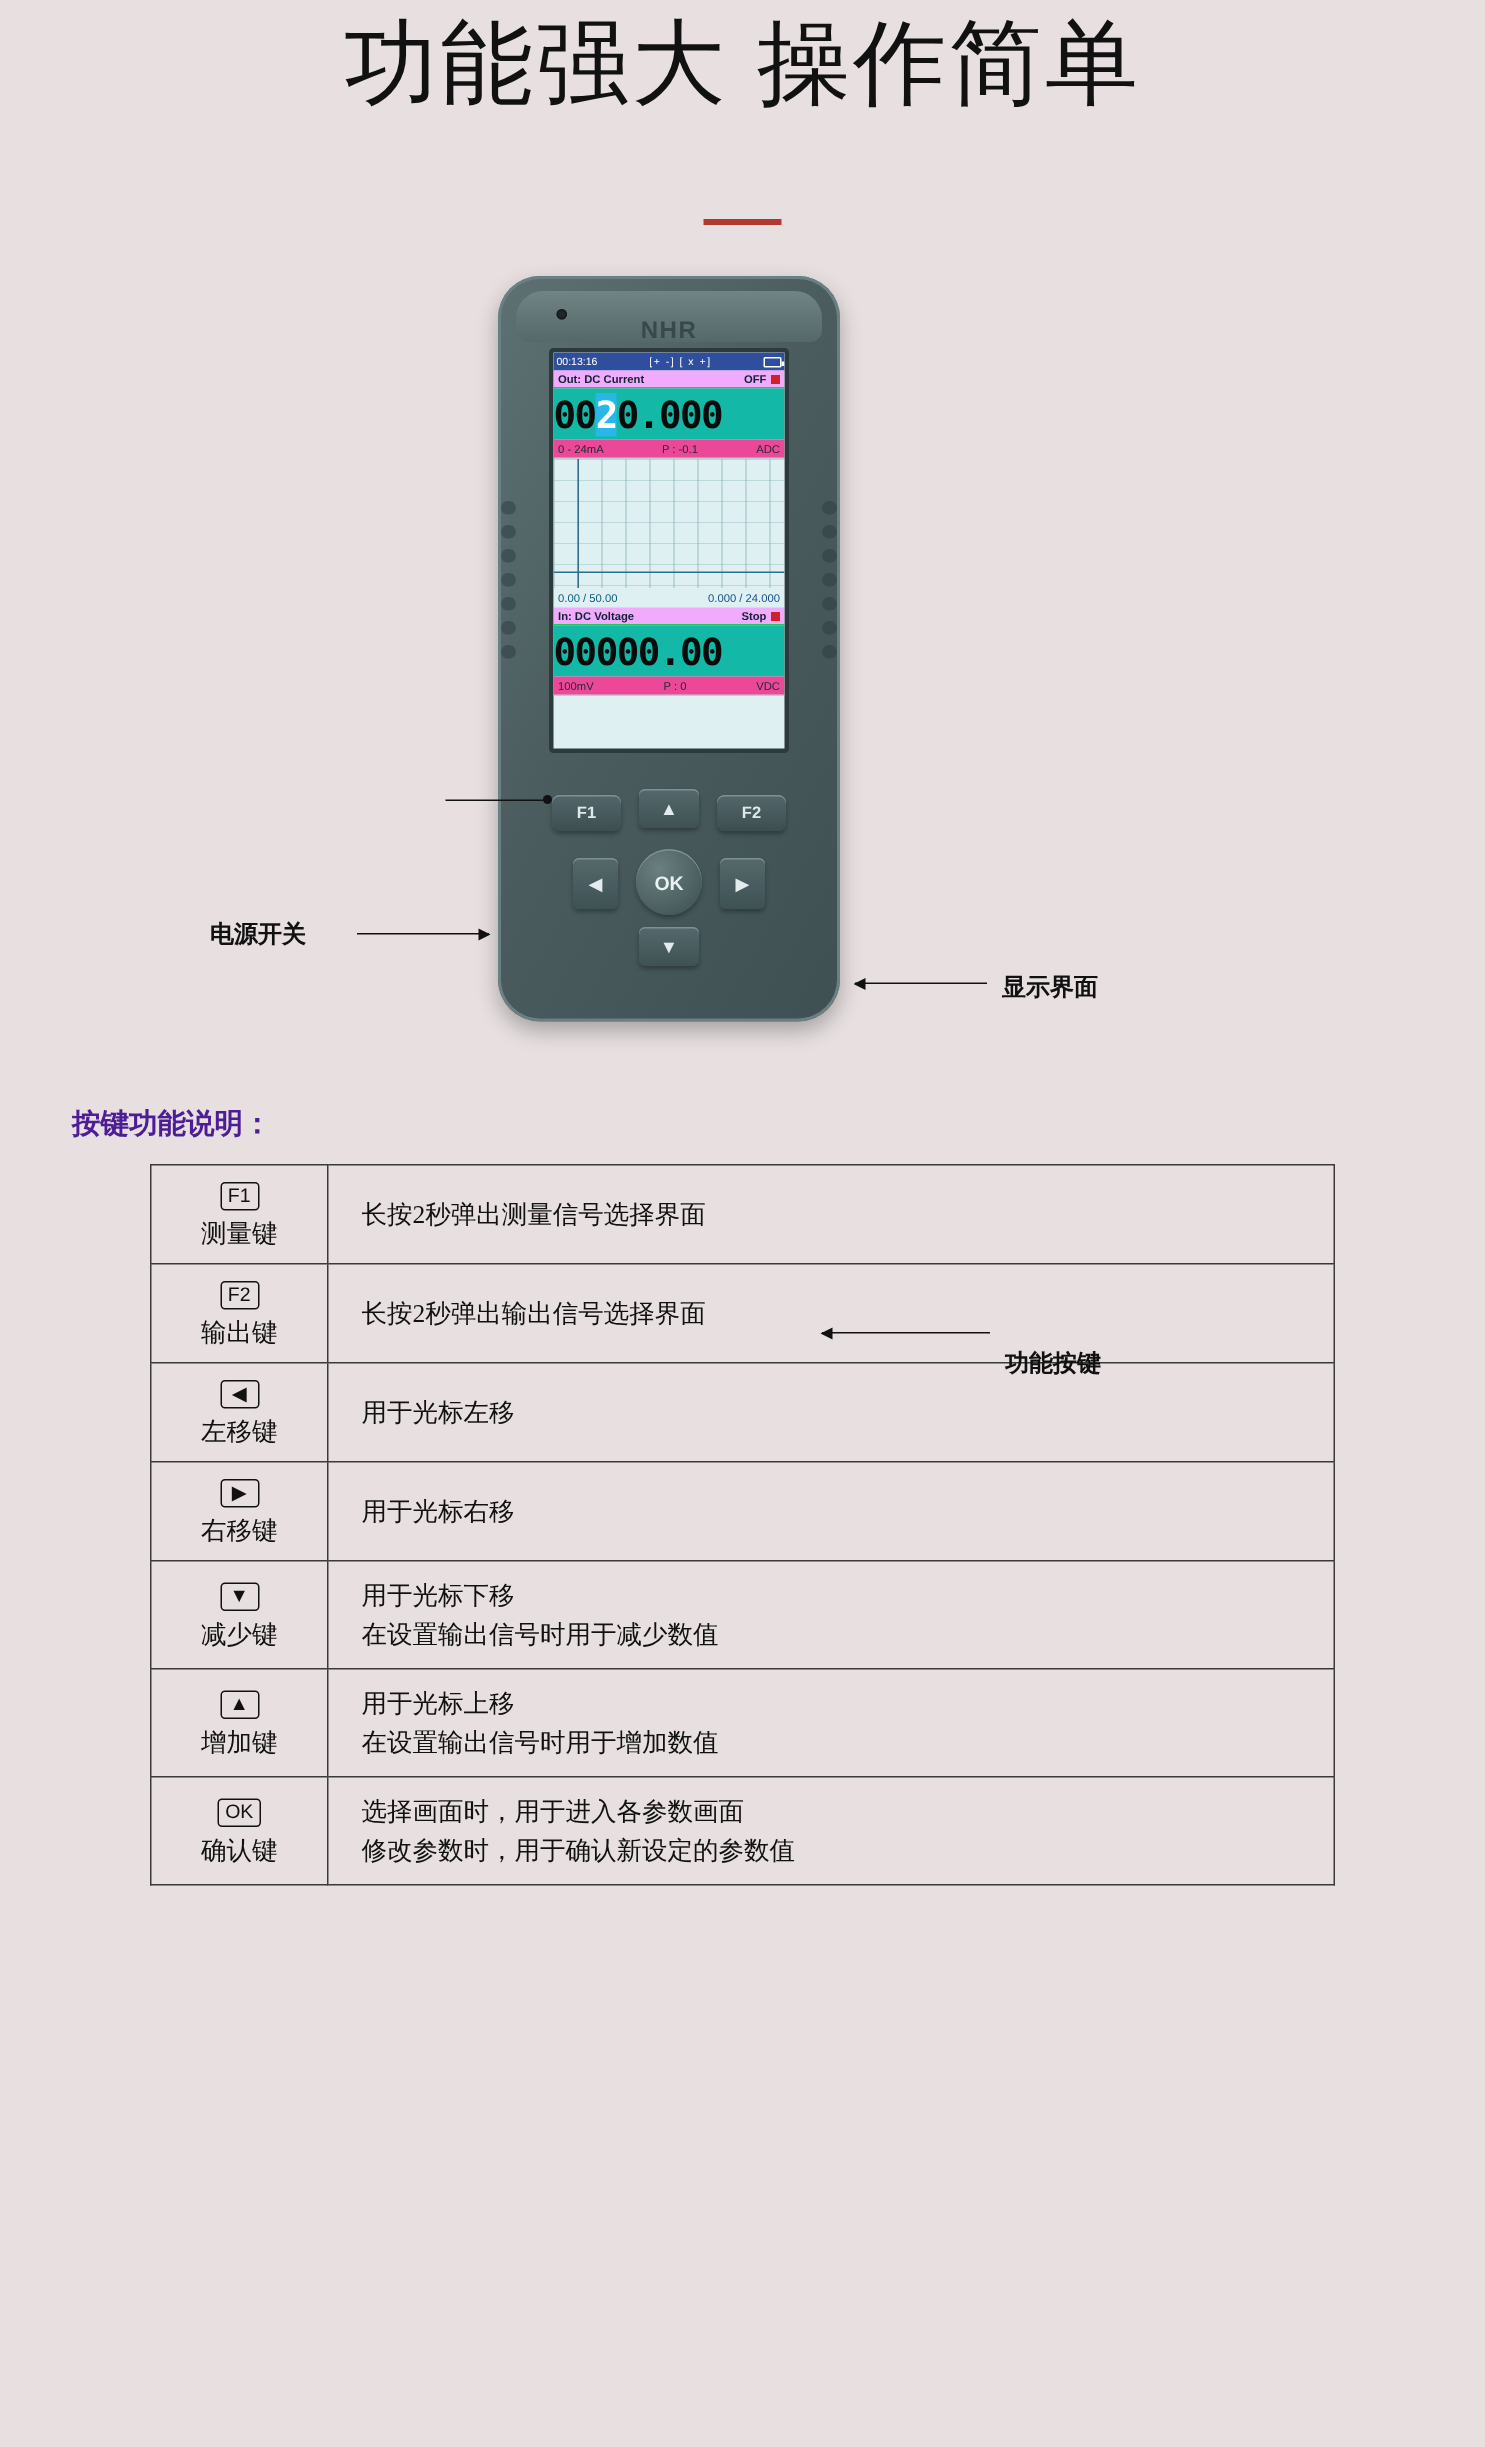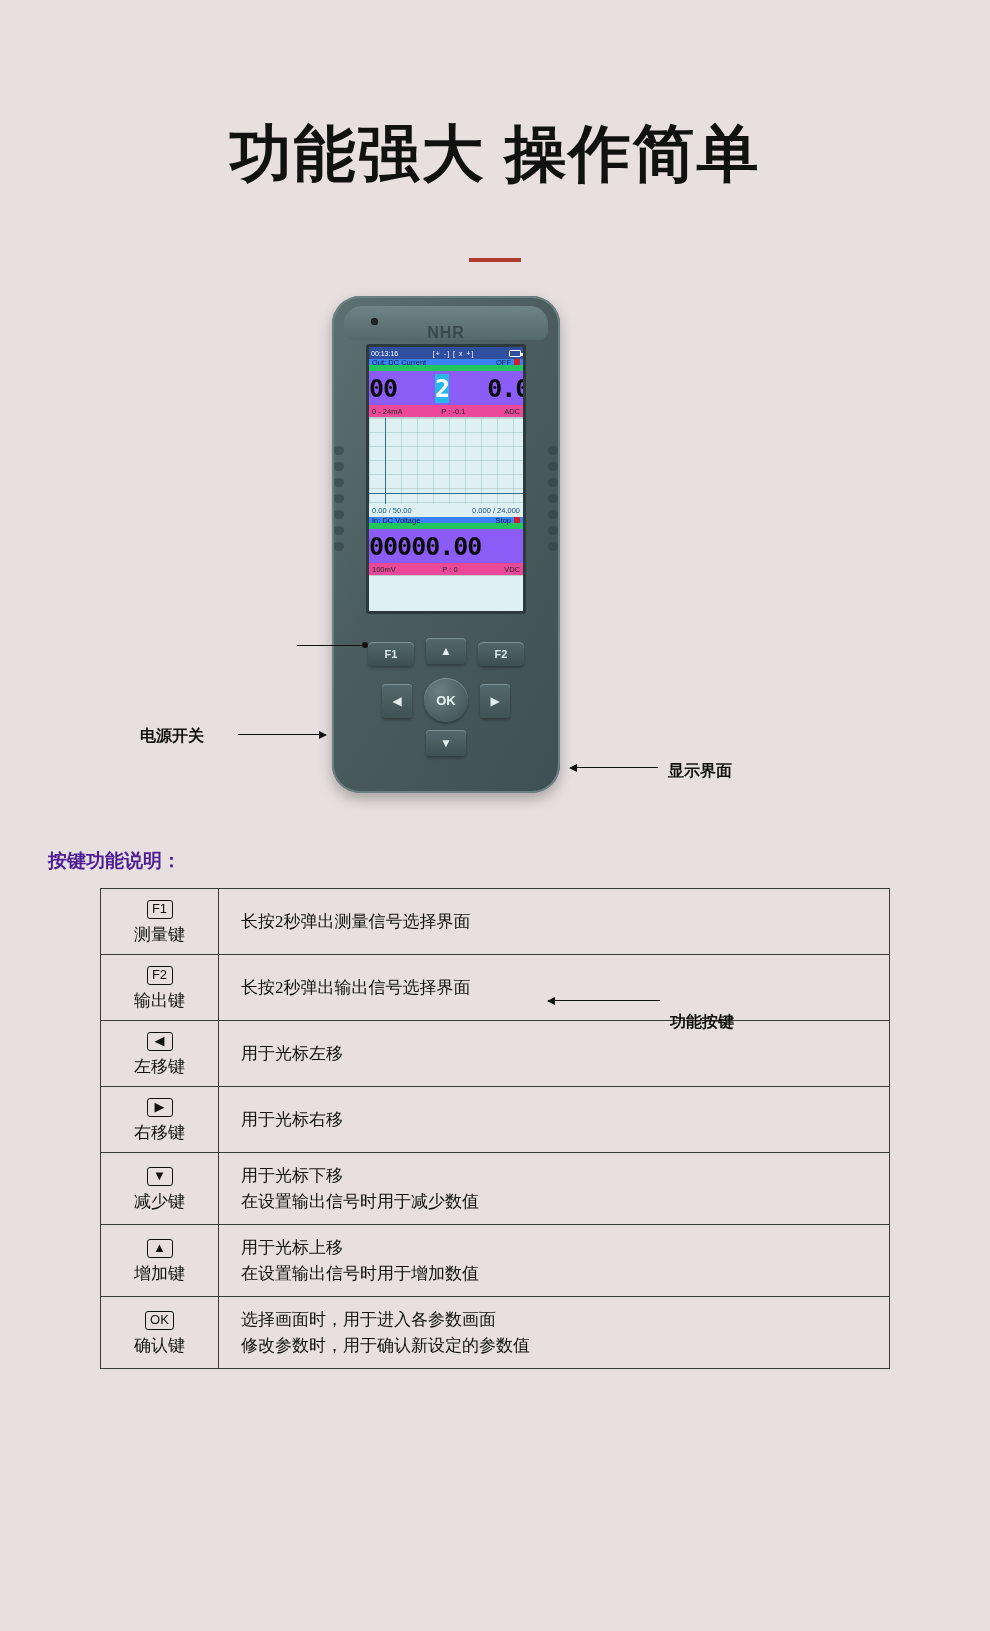--- a/index.html
+++ b/index.html
@@ -9,23 +9,22 @@
     background: #e8e0e0;
     font-family: "Liberation Sans", sans-serif;
     color: #1a1a1a;
     position: relative;
     overflow: hidden;
   }
   
   .headline {
     text-align:center;
     font-size: 62px;
-    font-weight: bold;
+    font-weight: normal;
     letter-spacing: 2px;
-    padding-top: 112px;
     color:#111;
     font-family: "Liberation Sans", sans-serif;
   }
   .rule {
     width: 52px; height: 4px;
     background:#b03a2e;
     margin: 62px auto 0 auto;
   }
   
   .device-area {
@@ -70,31 +69,31 @@
   }
   .scr-topbar {
     height:12px; background:#2f4f9e; color:#fff;
     font-size:7px; display:flex; align-items:center; justify-content:space-between;
     padding:0 2px;
   }
   .scr-topbar .mid { letter-spacing:1px; }
   .batt { width:12px; height:7px; border:1px solid #fff; border-radius:1px; position:relative; }
   .batt:after{content:"";position:absolute;right:-3px;top:2px;width:2px;height:3px;background:#fff;}
   .scr-row-label {
-    height:12px; background:#3b82f6; color:#123;
+    height:12px; background:#f0abfc; color:#123;
     font-size:7.5px; display:flex; align-items:center; justify-content:space-between;
-    padding:0 3px; border-bottom:6px solid #22c55e;
+    padding:0 3px; border-bottom:1px solid #22c55e;font-weight:bold;
   }
   .stat { display:flex; align-items:center; gap:3px; }
   .sq-red { width:6px;height:6px;background:#d0202a;display:inline-block; }
   .bigval {
-    background:#8b5cf6; height:34px;
+    background:#14b8a6; height:34px;
     display:flex; align-items:center; justify-content:flex-start;
     font-family:"DejaVu Sans Mono", monospace;
-    font-size:25px; font-weight:bold; letter-spacing:-1px; color:#0b0b0b;gap:38px;
+    font-size:25px; font-weight:bold; letter-spacing:-1px; color:#0b0b0b;
   }
   .bigval .hl { background:#29b6e8; color:#fff; }
   .scr-range {
     height:13px; background:#ec4899; font-size:7.5px; color:#1b2b2c;
     display:flex; align-items:center; justify-content:space-between;
     padding:0 3px; border-bottom:1px solid #b9cfd2;
   }
   .graph {
     height:86px; position:relative;
     background:

